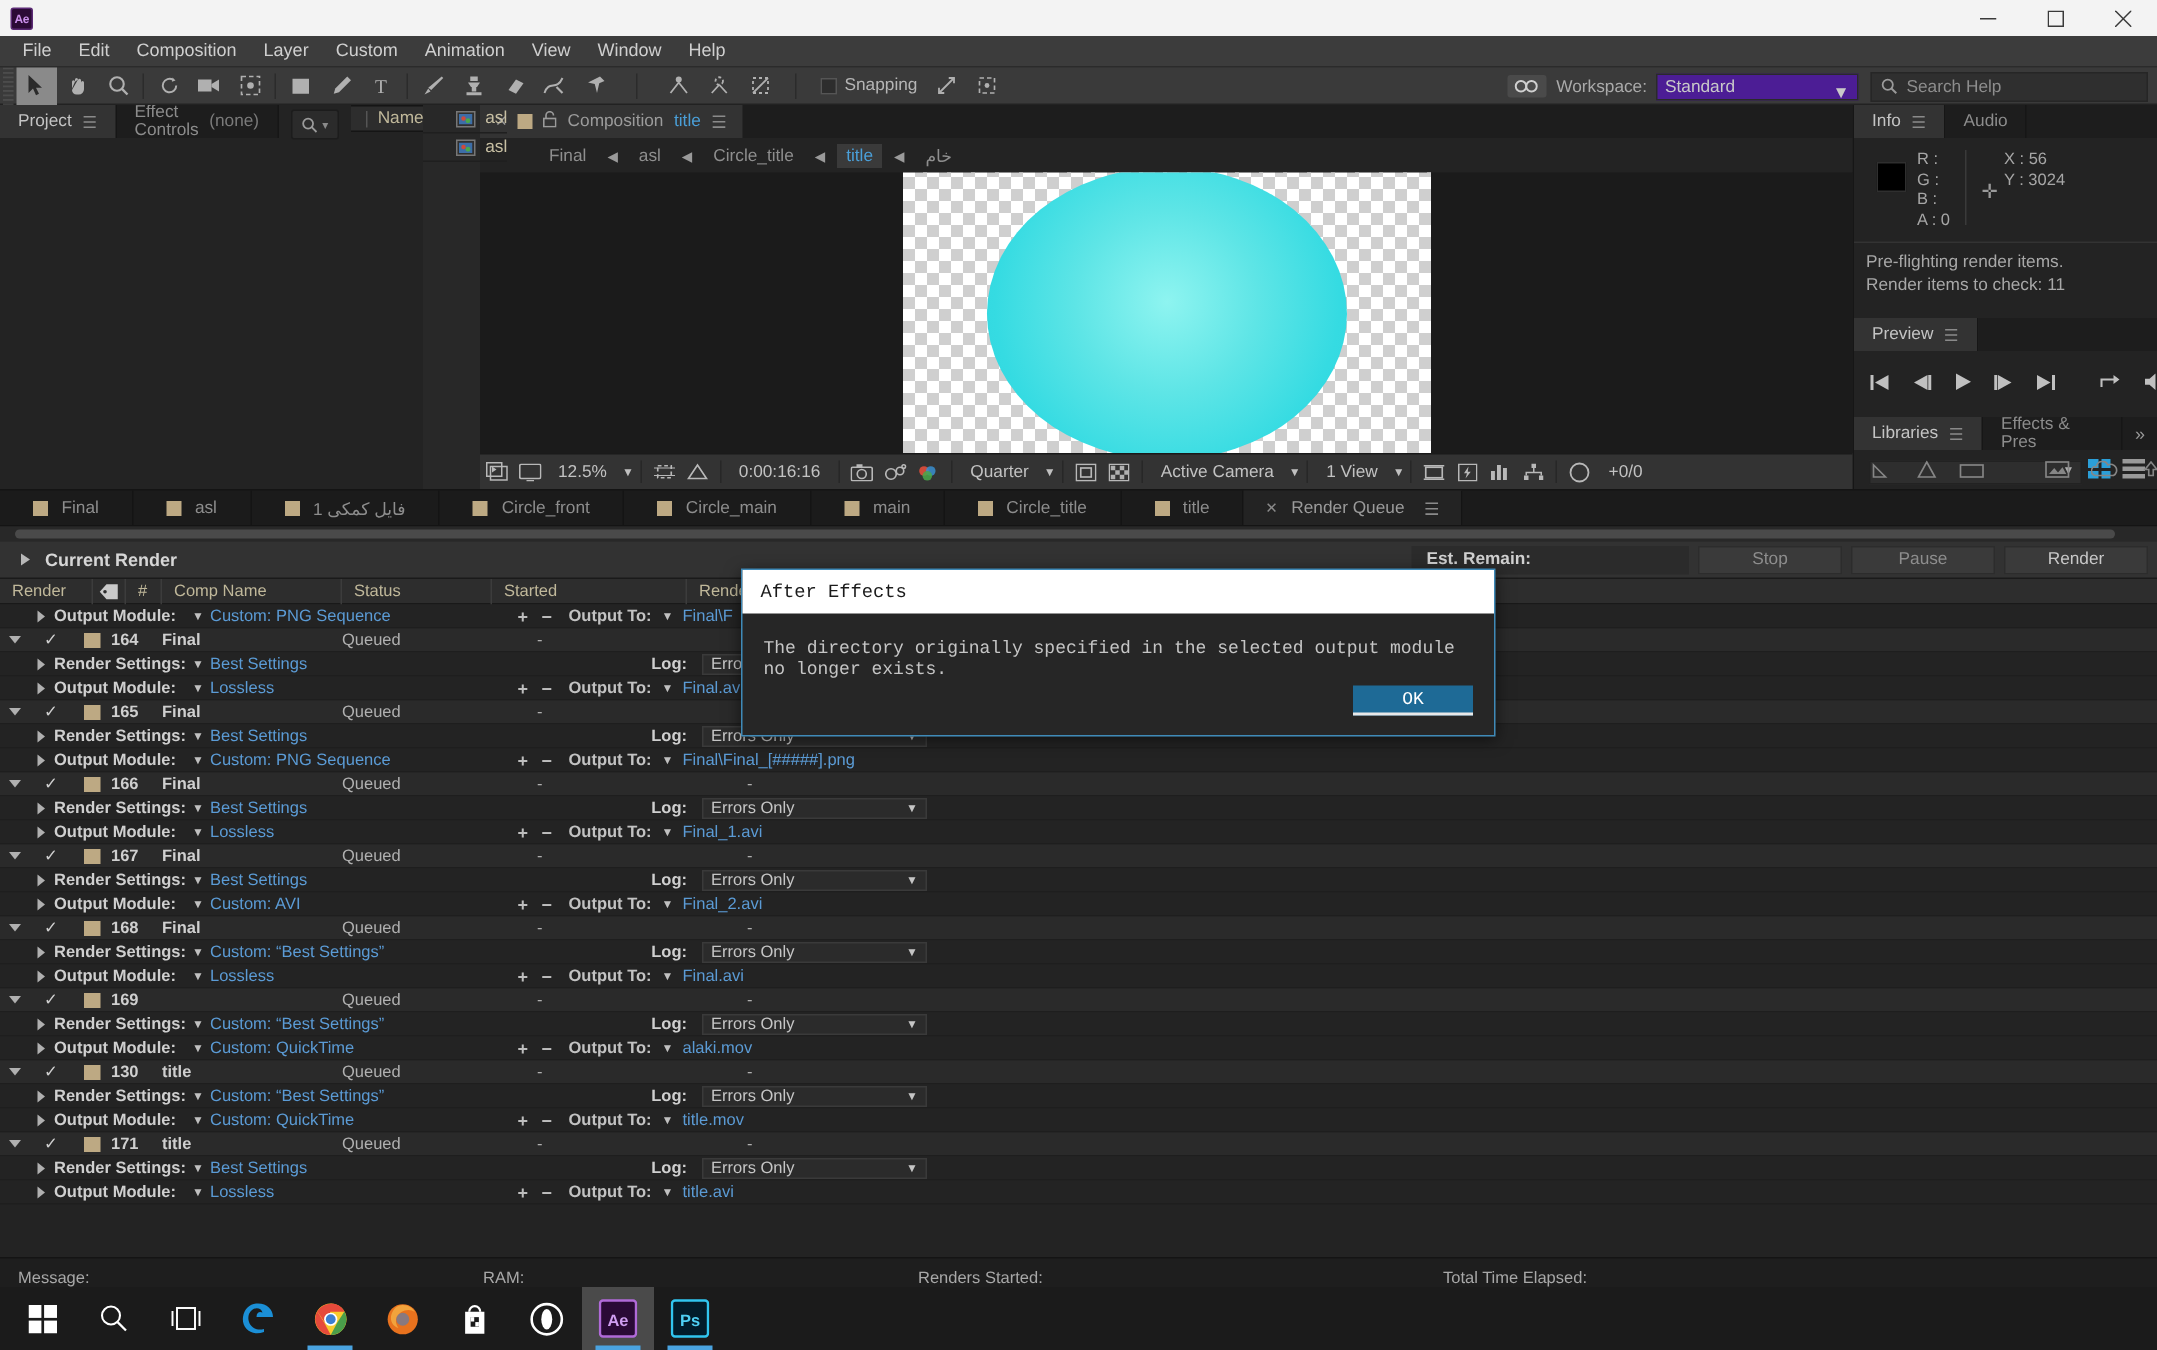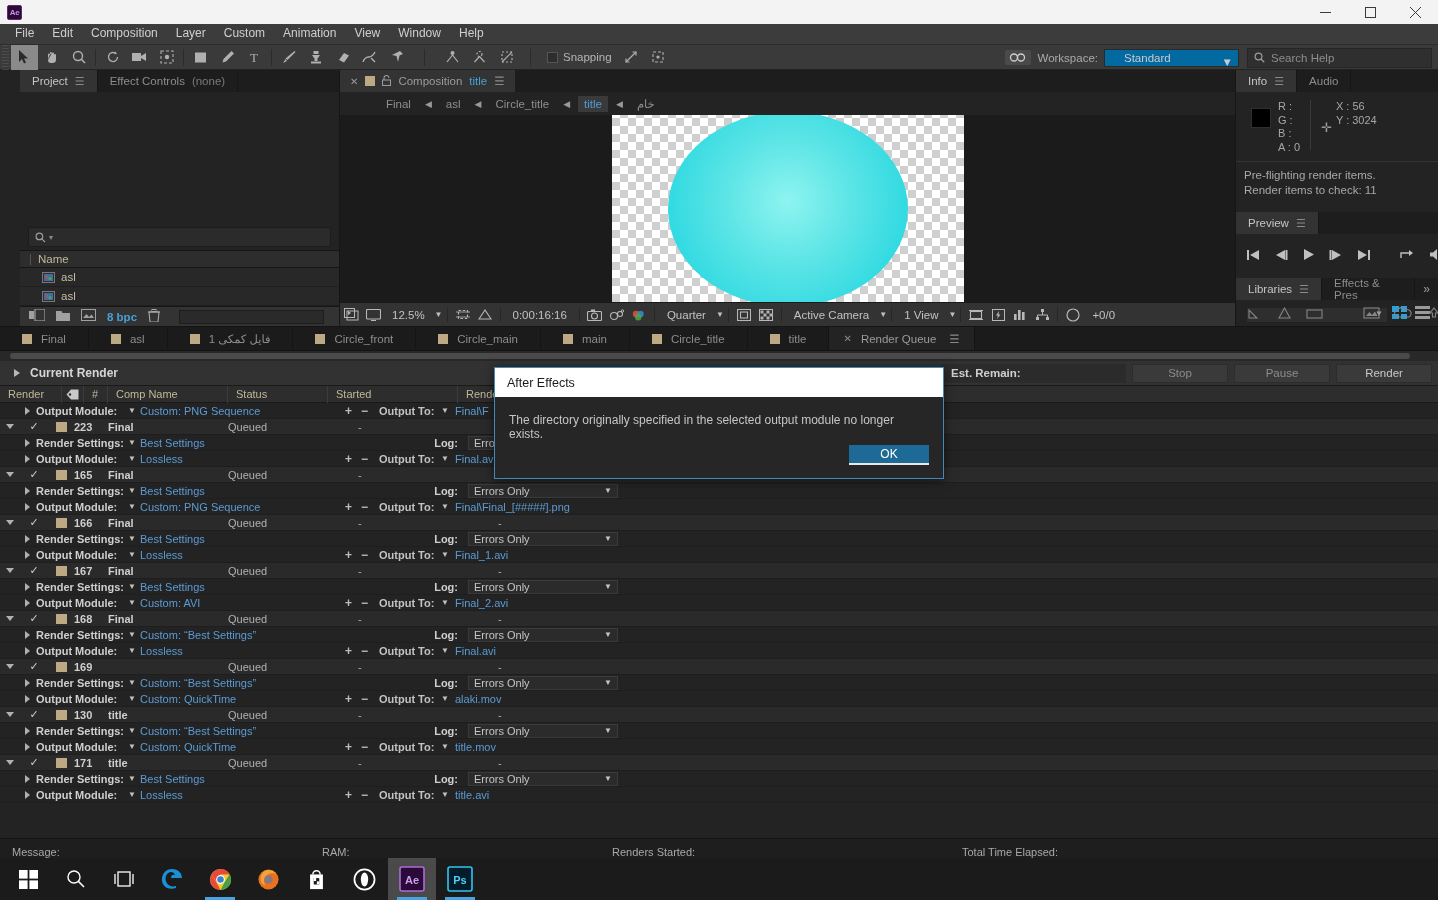--- a/index.html
+++ b/index.html
@@ -54,40 +54,40 @@
   }
   .tool.active{ background:#8a8a8a; color:#1d1d1d; }
   .tsep{ width:1px;height:17px;background:#2b2b2b;margin:0 3px; }
   .snapbox{ display:flex;align-items:center;gap:5px;margin-left:8px; }
   .snap-sq{ width:11px;height:11px;background:#2d2d2d;border:1px solid #555; }
   .snap-lbl{ font-size:11.5px;color:#b5b5b5; }
   .ws-area{ position:absolute; right:0; top:0; height:25px; display:flex; align-items:center; }
   .ws-icon{ width:26px;height:15px;background:#4a4a4a;border-radius:2px;margin-right:6px;
     display:flex;align-items:center;justify-content:center;color:#cfcfcf;font-size:9px;}
   .ws-lbl{ font-size:11.5px;color:#aaa;margin-right:6px; }
-  .ws-drop{ width:135px;height:18px;background:#0369a1;border:1px solid #2a2a2a;
-    display:flex;align-items:center;padding:0 19px;font-size:11.5px;color:#c9c9c9;
+  .ws-drop{ width:135px;height:18px;background:#4c1d95;border:1px solid #2a2a2a;
+    display:flex;align-items:center;padding:0 5px;font-size:11.5px;color:#c9c9c9;
     position:relative; }
   .ws-drop .arr{ position:absolute;right:5px;top:6px; }
   .search-help{ width:185px;height:20px;background:#2f2f2f;border:1px solid #262626;
     margin-left:8px;margin-right:6px;display:flex;align-items:center;padding:0 6px;gap:6px;
     font-size:11.5px;color:#8d8d8d; }
 
   
   .workrow{ display:flex; height:256px; background:#232323; }
   .panel-tabs{ height:22px; background:#1d1d1d; display:flex; align-items:stretch; }
   .ptab{ display:flex;align-items:center;gap:7px;padding:0 12px;font-size:11.5px;
     color:#8c8c8c; background:#1d1d1d; border-right:1px solid #161616; }
   .ptab.active{ background:#333; color:#c4c4c4; }
   .ptab .hamb{ color:#8a8a8a;font-size:11px; }
   .ptab .muted{ color:#7a7a7a; }
 
   
-  .project-panel{ width:320px; background:#232323; display:flex;flex-direction:column;
-    border-right:1px solid #161616;margin-left:20px; }
+  .project-panel{ width:320px; background:#232323; display:flex;
+    border-right:1px solid #161616; }
   .proj-empty{ flex:1; background:#232323; }
   .proj-search{ height:26px;padding:3px 8px; }
   .proj-search .box{ height:20px;background:#2b2b2b;border:1px solid #1c1c1c;border-radius:2px;
     display:flex;align-items:center;padding:0 6px;color:#8a8a8a;font-size:11px;gap:3px; }
   .proj-colhdr{ height:18px;background:#2d2d2d;border-top:1px solid #151515;
     border-bottom:1px solid #151515;display:flex;align-items:center;
     font-size:11.5px;color:#c0b89a;padding-left:10px; }
   .proj-colhdr .bar{ width:1px;height:11px;background:#555;margin-right:7px; }
   .proj-rows{ background:#282828; }
   .proj-row{ height:19px;display:flex;align-items:center;gap:6px;padding-left:6px;
@@ -229,22 +229,22 @@
 
   
   .taskbar{ height:42px;background:#1b1b1b;display:flex;align-items:center;
     padding-left:4px;gap:0; }
   .tb-item{ width:48px;height:42px;display:flex;align-items:center;justify-content:center;
     position:relative; }
   .tb-item.act{ background:#4a4a4a; }
   .tb-item.act:after,.tb-item.run:after{ content:"";position:absolute;bottom:0;left:9px;right:9px;
     height:3px;background:#4aa3e0; }
   .modal{
-    position:absolute;left:494px;top:367px;width:450px;height:112px;
-    background:#262626;border:1px solid #3f8ab8;box-shadow:0 2px 10px rgba(0,0,0,.55);
+    position:absolute;left:494px;top:379px;width:503px;height:112px;
+    background:#262626;border:1px solid #3f8ab8;box-shadow:0 2px 10px rgba(0,0,0,.55);font-family:Liberation Mono, monospace;
   }
   .modal-title{ height:29px;background:#fff;display:flex;align-items:center;
     padding-left:12px;font-size:12.5px;color:#1b1b1b; }
   .modal-body{ padding:16px 14px 0 14px;font-size:12px;color:#c5c5c5; }
   .modal-ok{ position:absolute;right:14px;bottom:13px;width:80px;height:20px;
     background:#1e6a96;border-bottom:2px solid #e8e8e8;
     display:flex;align-items:center;justify-content:center;
     color:#fff;font-size:12px; }
 </style>
 </head>
@@ -896,21 +896,21 @@
           <span class="blue">Final\F</span>
         </div>
         <div class="rr comp">
           <span style="width:20px;display:flex;justify-content:center;">
             <span class="dtri"></span>
           </span>
           <span style="width:28px;display:flex;justify-content:center;" class="chk">✓</span>
           <span style="width:26px;display:flex;justify-content:center;">
             <span class="lbl-sq"></span>
           </span>
-          <span style="width:34px;" class="bold">223</span>
+          <span style="width:34px;" class="bold">164</span>
           <span style="width:120px;" class="bold">Final</span>
           <span style="width:130px;" class="gray">Queued</span>
           <span style="width:140px;" class="gray">-</span>
           <span class="gray">-</span>
         </div>
         <div class="rr sub">
           <span style="width:36px;display:flex;justify-content:flex-end;padding-right:6px;">
             <span class="rtri"></span>
           </span>
           <span style="width:92px;" class="bold">Render Settings:</span>

